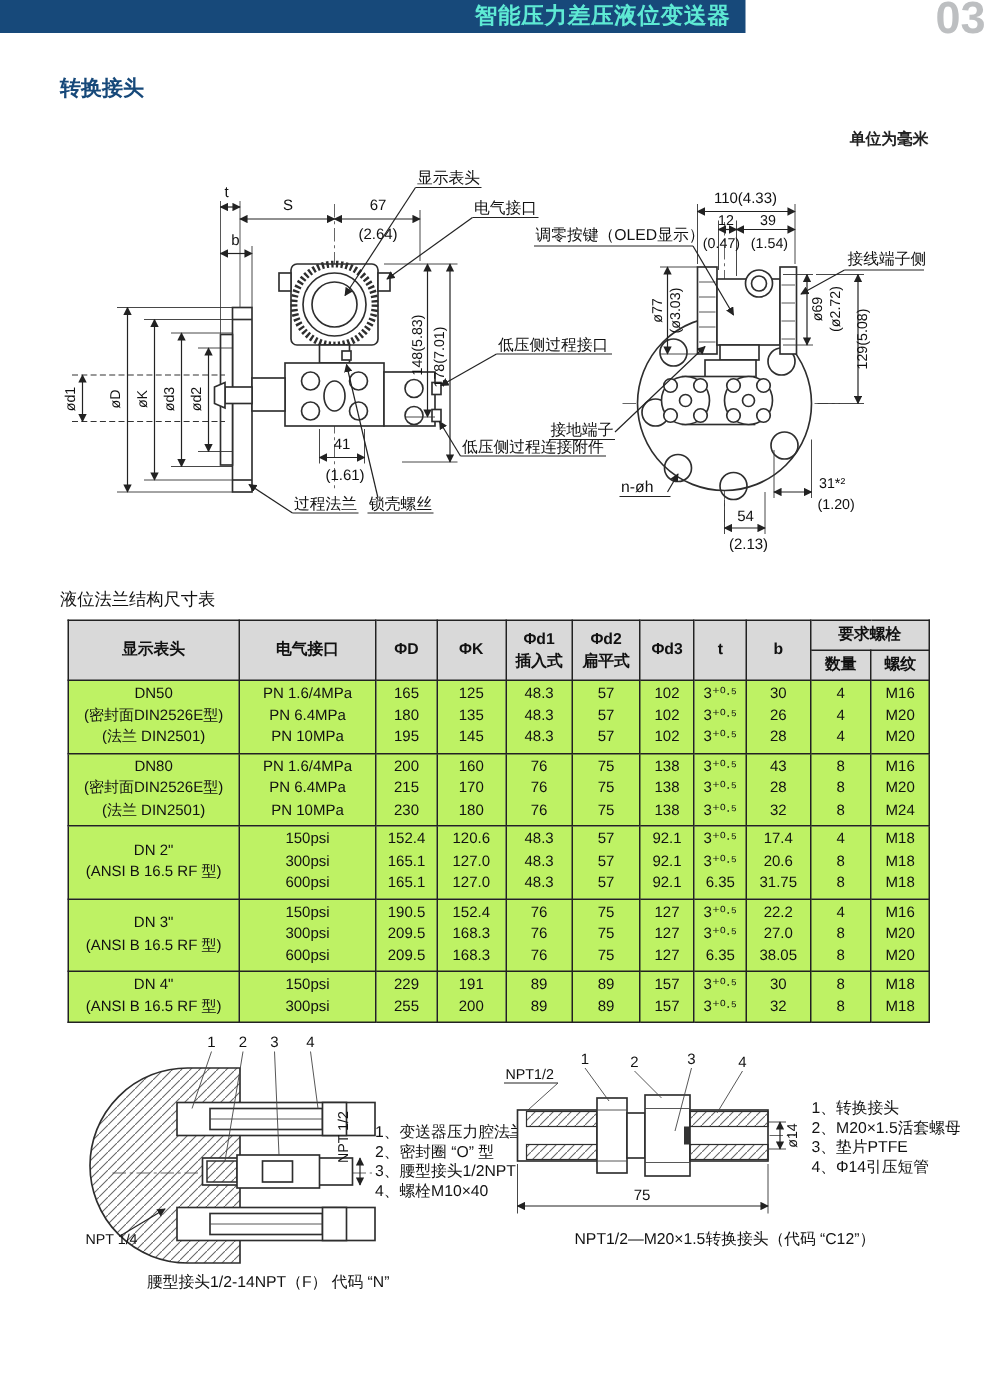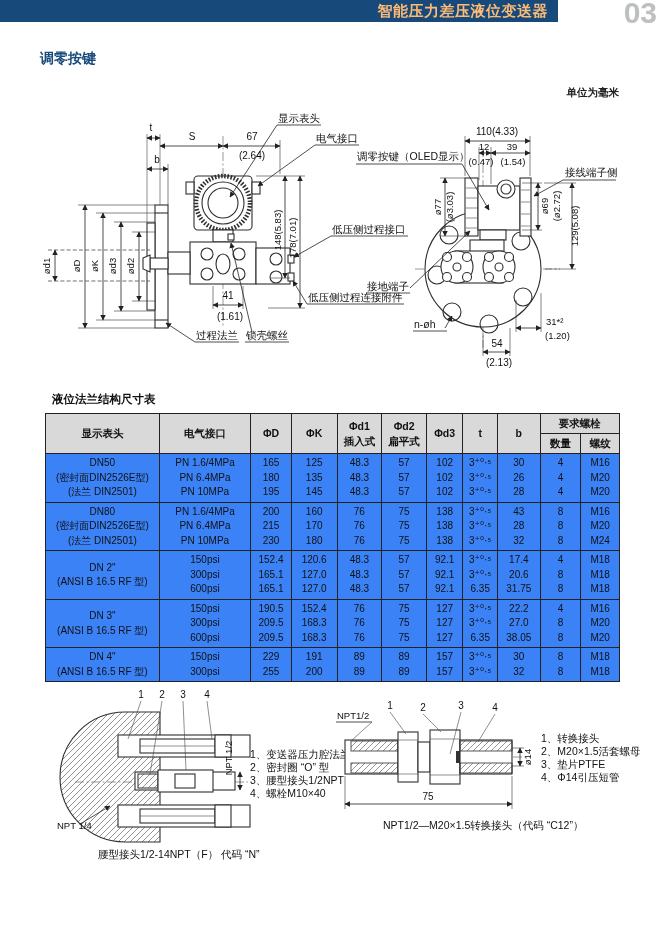--- a/index.html
+++ b/index.html
@@ -1,35 +1,35 @@
 <!DOCTYPE html>
 <html><head>
 <meta charset="utf-8">
 <style>
   html,body{margin:0;padding:0;background:#fff;}
   .page{position:relative;width:659px;height:928px;background:#fff;overflow:hidden;
         font-family:"Liberation Sans","DejaVu Sans",sans-serif;color:#111;}
   
   .hdr{position:relative;height:30px;}
-  .hdr-bar{position:absolute;left:0;top:0;width:558px;height:22px;background:#17497a;
-           color:#fdba74;font-size:15px;font-weight:bold;line-height:22px;text-align:right;
+  .hdr-bar{position:absolute;left:0;top:0;width:497px;height:22px;background:#17497a;
+           color:#5eead4;font-size:15px;font-weight:bold;line-height:22px;text-align:right;
            padding-right:10px;box-sizing:border-box;letter-spacing:.5px;}
   .hdr-num{position:absolute;right:2px;top:-4px;font-size:30px;font-weight:bold;color:#bdbfc1;}
   .sec-title{margin:20px 0 0 40px;font-size:14px;font-weight:bold;color:#17497a;}
   .units{margin:18px 40px 0 0;text-align:right;font-size:10.5px;font-weight:bold;color:#222;padding-left:16px;}
   .drawings{position:relative;height:288px;}
   .drawings svg{position:absolute;left:22px;top:-2px;}
   
-  .tbl-title{margin:4px 0 6px 52px;font-size:11.5px;font-weight:bold;color:#111;}
+  .tbl-title{margin:4px 0 6px 40px;font-size:11.5px;font-weight:normal;color:#111;}
   table.dim{border-collapse:collapse;margin-left:45px;table-layout:fixed;width:575px;
             font-size:10px;}
   table.dim th,table.dim td{border:1px solid #222;text-align:center;vertical-align:middle;
             white-space:pre-line;line-height:1.45;padding:2px 1px;}
   table.dim th{background:#d9d9d9;font-weight:bold;font-size:10.5px;}
-  table.dim td{background:#3b82f6;}
+  table.dim td{background:#bef264;}
   .note{margin:7px 0 0 60px;font-size:10.5px;font-weight:bold;}
   .lp-title{margin:10px 0 0 40px;font-size:11.5px;font-weight:bold;}
   .lp{position:relative;height:214px;}
   .lp svg{position:absolute;left:40px;top:0;}
   
   .obj{stroke:#2e2e2e;stroke-width:1.1;fill:none;}
   .objf{stroke:#2e2e2e;stroke-width:1.1;fill:#fff;}
   .thin{stroke:#444;stroke-width:.6;fill:none;}
   .ext{stroke:#333;stroke-width:.6;fill:none;}
   .dsh{stroke:#333;stroke-width:.7;fill:none;stroke-dasharray:4 2.2;}
@@ -46,21 +46,21 @@
 </head>
 <body>
 
 <div class="page">
 
   <div class="hdr">
     <div class="hdr-bar">智能压力差压液位变送器</div>
     <div class="hdr-num">03</div>
   </div>
 
-  <div class="sec-title">调零按键</div>
+  <div class="sec-title">转换接头</div>
   <div class="units">单位为毫米</div>
 
   <div class="drawings">
     <svg width="616" height="292" viewBox="22 100 616 292">
       <defs>
         <marker id="ar" viewBox="0 0 10 10" refX="9" refY="5" markerWidth="7" markerHeight="7" orient="auto-start-reverse">
           <path d="M0,0 L10,5 L0,10 z" fill="#222"></path>
         </marker>
         <pattern id="hatch" patternUnits="userSpaceOnUse" width="6" height="6">
           <path d="M0,6 L6,0" stroke="#666" stroke-width="0.7"></path>

